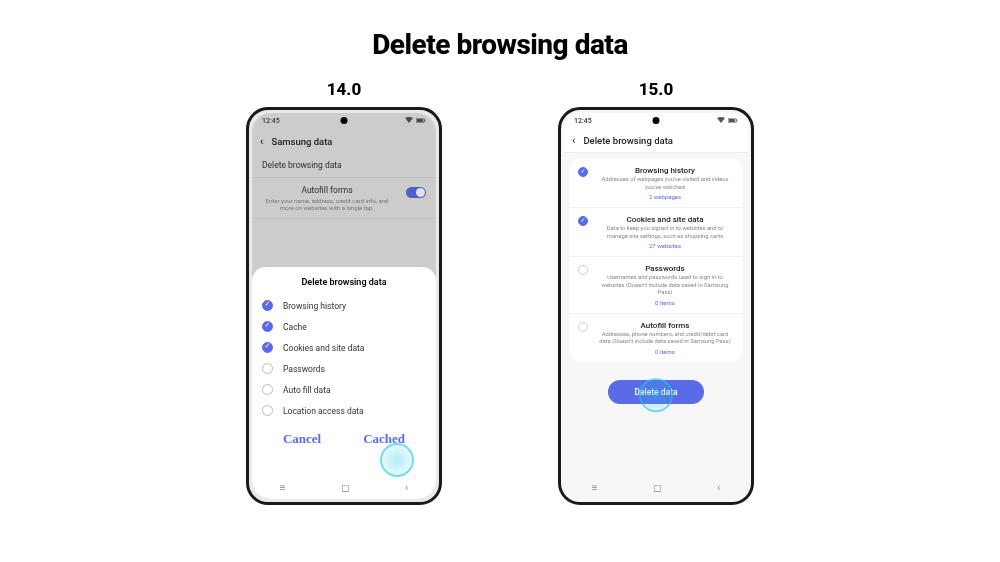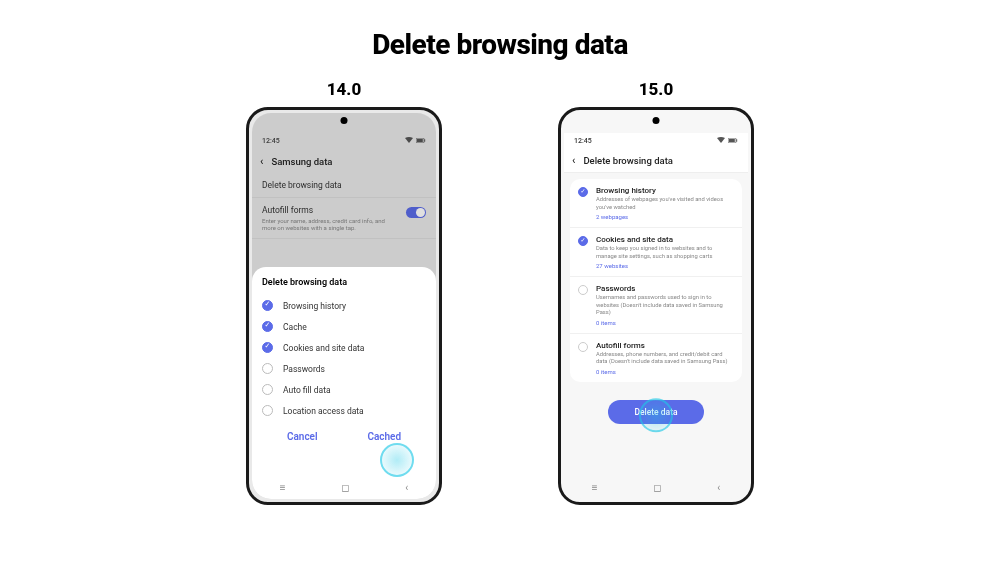--- a/index.html
+++ b/index.html
@@ -15,20 +15,21 @@
   font-size: 28px;
   font-weight: 800;
   letter-spacing: -0.5px;
   padding-top: 28px;
 }
 .phones {
   display: flex;
   justify-content: center;
   gap: 116px;
   margin-top: 18px;
+  text-align: center;
 }
 .phone-col {
   display: flex;
   flex-direction: column;
   align-items: center;
 }
 .ver-label {
   font-size: 17px;
   font-weight: 800;
   margin-bottom: 8px;
@@ -61,21 +62,20 @@
   overflow: hidden;
 }
 .statusbar {
   height: 16px;
   display: flex;
   align-items: center;
   justify-content: space-between;
   padding: 0 10px;
   font-size: 7px;
   font-weight: 500;
-  margin-top: 20px;
 }
 .sb-light { background: #e9e9e9; color: #444; }
 .sb-white { background: #fff; color: #333; }
 .sb-right { display: flex; gap: 3px; align-items: center; }
 .icon-mini { display: inline-block; }
 .appbar {
   height: 24px;
   display: flex;
   align-items: center;
   padding: 0 8px;
@@ -138,24 +138,25 @@
   font-size: 7px;
   position: absolute;
   top: -1px; left: 1.5px;
 }
 .sheet-actions {
   display: flex;
   justify-content: space-around;
   margin-top: 6px;
 }
 .sheet-btn {
-  font-size: 10px;
+  font-size: 13px;
   font-weight: 600;
   color: #5b6be8;
   padding: 4px 8px;
+  font-family: Liberation Serif, serif;
 }
 .tap-ring {
   position: absolute;
   width: 34px; height: 34px;
   border: 2px solid rgba(30,200,230,0.6);
   background: radial-gradient(circle, rgba(30,200,230,0.35) 0%, rgba(30,200,230,0.1) 70%);
   border-radius: 50%;
   z-index: 25;
   pointer-events: none;
 }

